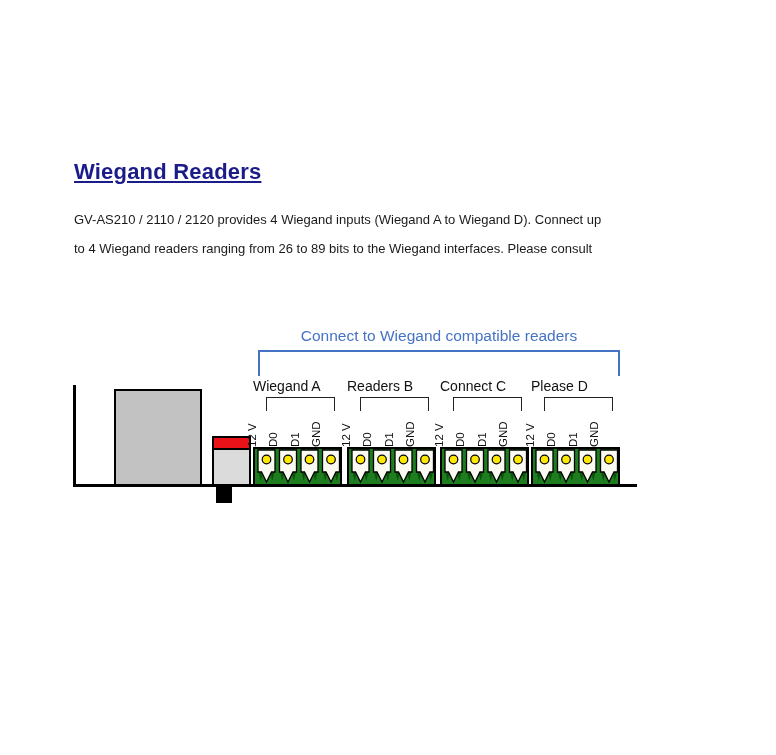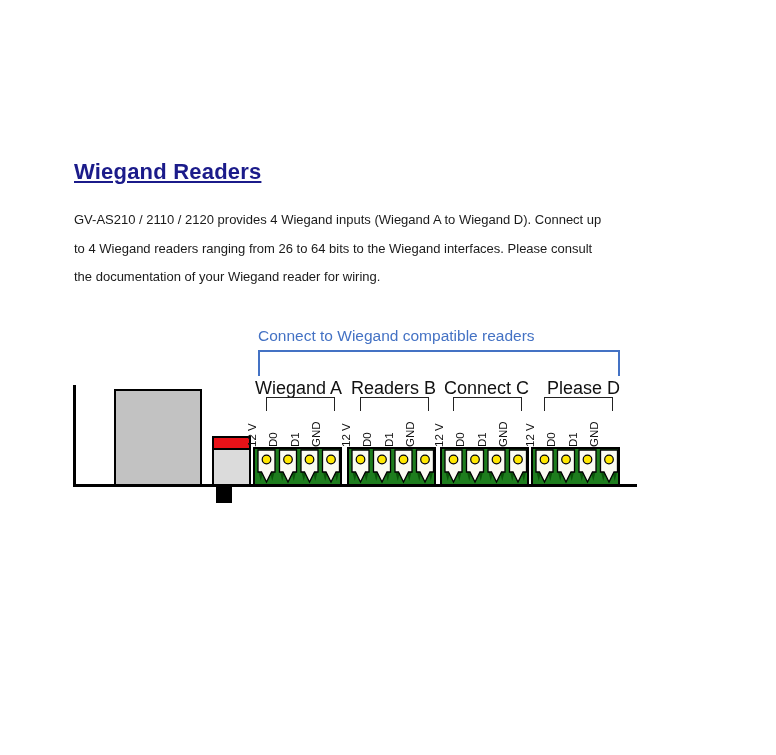--- a/index.html
+++ b/index.html
@@ -5,42 +5,42 @@
   html,body{margin:0;padding:0;background:#fff;}
   .page{position:relative;width:776px;height:755px;background:#fff;overflow:hidden;
         font-family:"Liberation Sans",sans-serif;}
 
   .heading{position:absolute;left:74px;top:159px;font-size:22px;font-weight:bold;
            color:var(--heading-navy,#1B1B8A);letter-spacing:.2px;text-decoration:underline;}
 
   .para{position:absolute;left:74px;top:206px;font-size:13px;line-height:28.5px;
         color:#1a1a1a;white-space:nowrap;}
 
-  .caption{position:absolute;left:258px;top:327px;width:362px;text-align:left;
+  .caption{position:absolute;left:258px;top:327px;width:362px;text-align:center;
            font-size:15.5px;color:var(--accent-blue,#4472C4);}
 
   .big-bracket{position:absolute;left:258px;top:350px;width:362px;height:26px;
                border:2px solid var(--accent-blue,#4472C4);border-bottom:none;box-sizing:border-box;}
 
   .vline{position:absolute;left:73px;top:385px;width:3px;height:101px;background:#000;}
   .baseline{position:absolute;left:73px;top:484px;width:564px;height:3px;background:#000;}
 
   .big-comp{position:absolute;left:114px;top:389px;width:88px;height:97px;
             background:var(--component-gray,#C2C2C2);border:2px solid #000;box-sizing:border-box;}
   .red-top{position:absolute;left:212px;top:436px;width:39px;height:14px;
            background:var(--component-red,#E81218);border:2px solid #000;box-sizing:border-box;}
   .comp-body{position:absolute;left:212px;top:450px;width:39px;height:36px;
              background:var(--component-light-gray,#DBDBDB);border:2px solid #000;border-top:none;
              box-sizing:border-box;}
   .pin-stub{position:absolute;left:216px;top:486px;width:16px;height:17px;background:#000;}
 
   .group{position:absolute;top:376px;width:89px;height:112px;}
   .g0{left:253px}.g1{left:347px}.g2{left:440px}.g3{left:531px}
-  .group-label{position:absolute;left:0;top:2px;width:100%;text-align:right;
-               font-size:18px;color:#111;}
+  .group-label{position:absolute;left:0;top:2px;width:100%;text-align:left;
+               font-size:14px;color:#111;}
   .group-bracket{position:absolute;left:13px;top:21px;width:69px;height:14px;
                  border:1.5px solid #222;border-bottom:none;box-sizing:border-box;}
   .pin-label{position:absolute;top:57px;height:14px;width:40px;font-size:11.5px;color:#111;
              transform-origin:0 100%;transform:rotate(-90deg);white-space:nowrap;}
   .p0{left:6.5px}.p1{left:28px}.p2{left:49.5px}.p3{left:71px}
   .block-svg{position:absolute;left:0;top:71px;}
 
   .tblock-bg{fill:var(--terminal-green,#1E7D1E);stroke:#000;stroke-width:2;}
   .tslot-face{fill:#FAFAF2;stroke:#000;stroke-width:1.3;}
   .tslot-arrow{fill:var(--terminal-dark-green,#0A5409);}
@@ -48,22 +48,21 @@
 </style>
 </head>
 <body>
 
 <div class="page">
 
   <div class="heading">Wiegand Readers</div>
 
   <div class="para">
     <div>GV-AS210 / 2110 / 2120 provides 4 Wiegand inputs (Wiegand A to Wiegand D). Connect up</div>
-    <div>to 4 Wiegand readers ranging from 26 to 64 bits to the Wiegand interfaces. Please consult</div>
-    <div>the documentation of your Wiegand reader for wiring.</div>
+    <div>to 4 Wiegand readers ranging from 26 to 89 bits to the Wiegand interfaces. Please consult</div>
   </div>
 
   <div class="caption">Connect to Wiegand compatible readers</div>
   <div class="big-bracket"></div>
 
   <div class="vline"></div>
   <div class="baseline"></div>
   <div class="big-comp"></div>
   <div class="red-top"></div>
   <div class="comp-body"></div>

